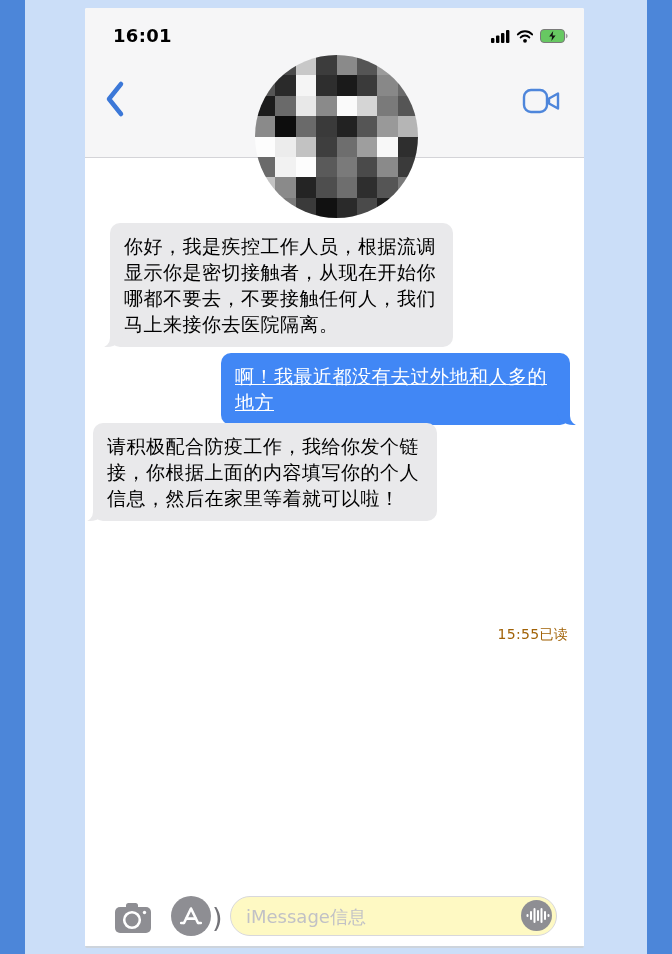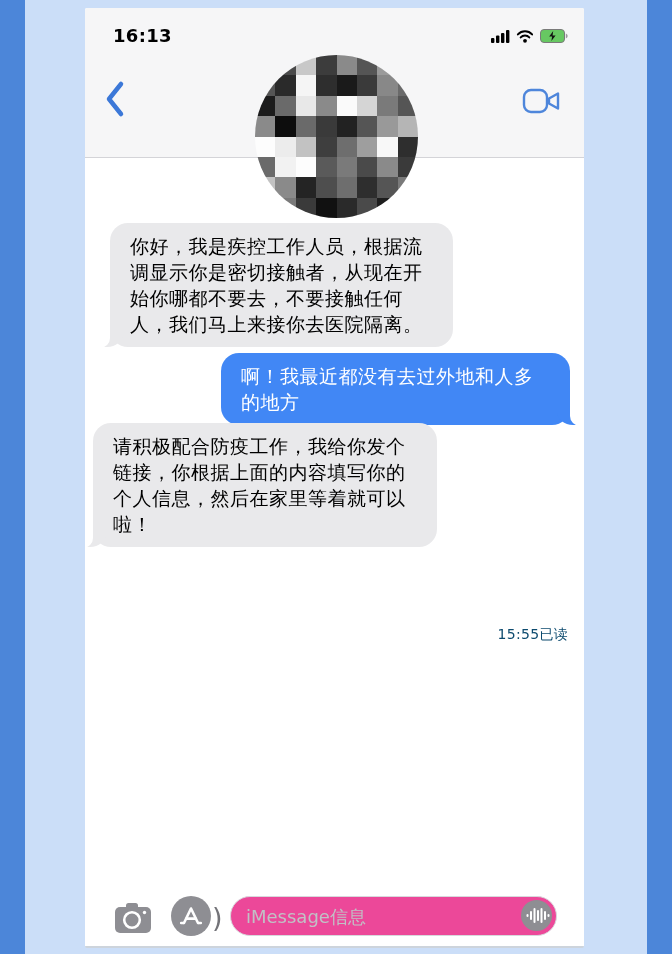--- a/index.html
+++ b/index.html
@@ -50,24 +50,24 @@
     overflow:hidden;
     display:grid;
     grid-template-columns:repeat(8,1fr);
     grid-template-rows:repeat(8,1fr);
     z-index:3;
   }
 
   
   .bubble {
     position:absolute;
-    padding:10px 20px;
+    padding:10px 14px;
     font-size:19px;
     line-height:26px;
-    border-radius:18px;
+    border-radius:10px;
     letter-spacing:.5px;
     word-break:break-all;
     z-index:2;
   }
   .received { background:#E9E9EB; color:#000; }
   .received::before {
     content:""; position:absolute; bottom:0; left:-7px;
     width:20px; height:20px; background:#E9E9EB;
     border-bottom-right-radius:16px 14px; z-index:-1;
   }
@@ -81,65 +81,65 @@
     content:""; position:absolute; bottom:0; right:-7px;
     width:20px; height:20px; background:#4187F5;
     border-bottom-left-radius:16px 14px; z-index:-1;
   }
   .sent::after {
     content:""; position:absolute; bottom:-1px; right:-11px;
     width:11px; height:22px; background:#FFF;
     border-bottom-left-radius:10px;
   }
   .m1 { left:25px;  top:215px; width:343px; }
-  .m2 { right:14px; top:345px; width:349px; }
+  .m2 { right:14px; top:345px; width:349px;text-decoration:underline; }
   .m3 { left:8px;  top:415px; width:344px; }
   .m4 { right:14px; top:545px; width:359px; }
   .m5 { left:25px;  top:640px; width:343px; }
 
   .receipt {
     position:absolute; right:16px; top:618px;
-    font-size:14px; color:#0c4a6e; letter-spacing:.3px;
+    font-size:14px; color:#a16207; letter-spacing:.3px;
   }
 
   
   .composer { position:absolute; left:0; right:0; bottom:0; height:52px; background:#FFF; }
   .cam-btn  { position:absolute; left:29px;  bottom:12px; width:38px; height:32px; cursor:pointer; }
   .app-btn  { position:absolute; left:86px;  bottom:10px; width:40px; height:40px; cursor:pointer; }
   .drawer-paren {
     position:absolute; left:127px; bottom:13px;
     font-size:27px; color:#737378; font-weight:400;
   }
   .input-pill {
     position:absolute; left:145px; bottom:10px;
     width:327px; height:40px;
     border:1.5px solid #D8D8DC;
     border-radius:20px;
-    background:#ec4899;
+    background:#fef9c3;
     display:flex; align-items:center;
     padding:0 40px 0 15px;
   }
   .input-pill input {
     width:100%; border:none; outline:none;
     font-family:"DejaVu Sans", sans-serif;
     font-size:18px; color:#333; background:transparent;
   }
   .input-pill input::placeholder { color:#C1C1C6; opacity:1; }
   .wave-btn { position:absolute; right:4px; top:3px; width:31px; height:31px; cursor:pointer; }
 </style>
 </head>
 <body>
 
 <div class="strip strip-left"></div>
 <div class="strip strip-right"></div>
 
 <div class="screen">
 
   <div class="header">
-    <div class="time">16:13</div>
+    <div class="time">16:01</div>
 
     <div class="status-icons">
       <span>
         <svg width="19" height="13" viewBox="0 0 19 13">
           <rect x="0" y="8" width="3.4" height="5" rx="1" fill="#000"></rect>
           <rect x="5" y="5.5" width="3.4" height="7.5" rx="1" fill="#000"></rect>
           <rect x="10" y="3" width="3.4" height="10" rx="1" fill="#000"></rect>
           <rect x="15" y="0" width="3.4" height="13" rx="1" fill="#000"></rect>
         </svg>
       </span>

